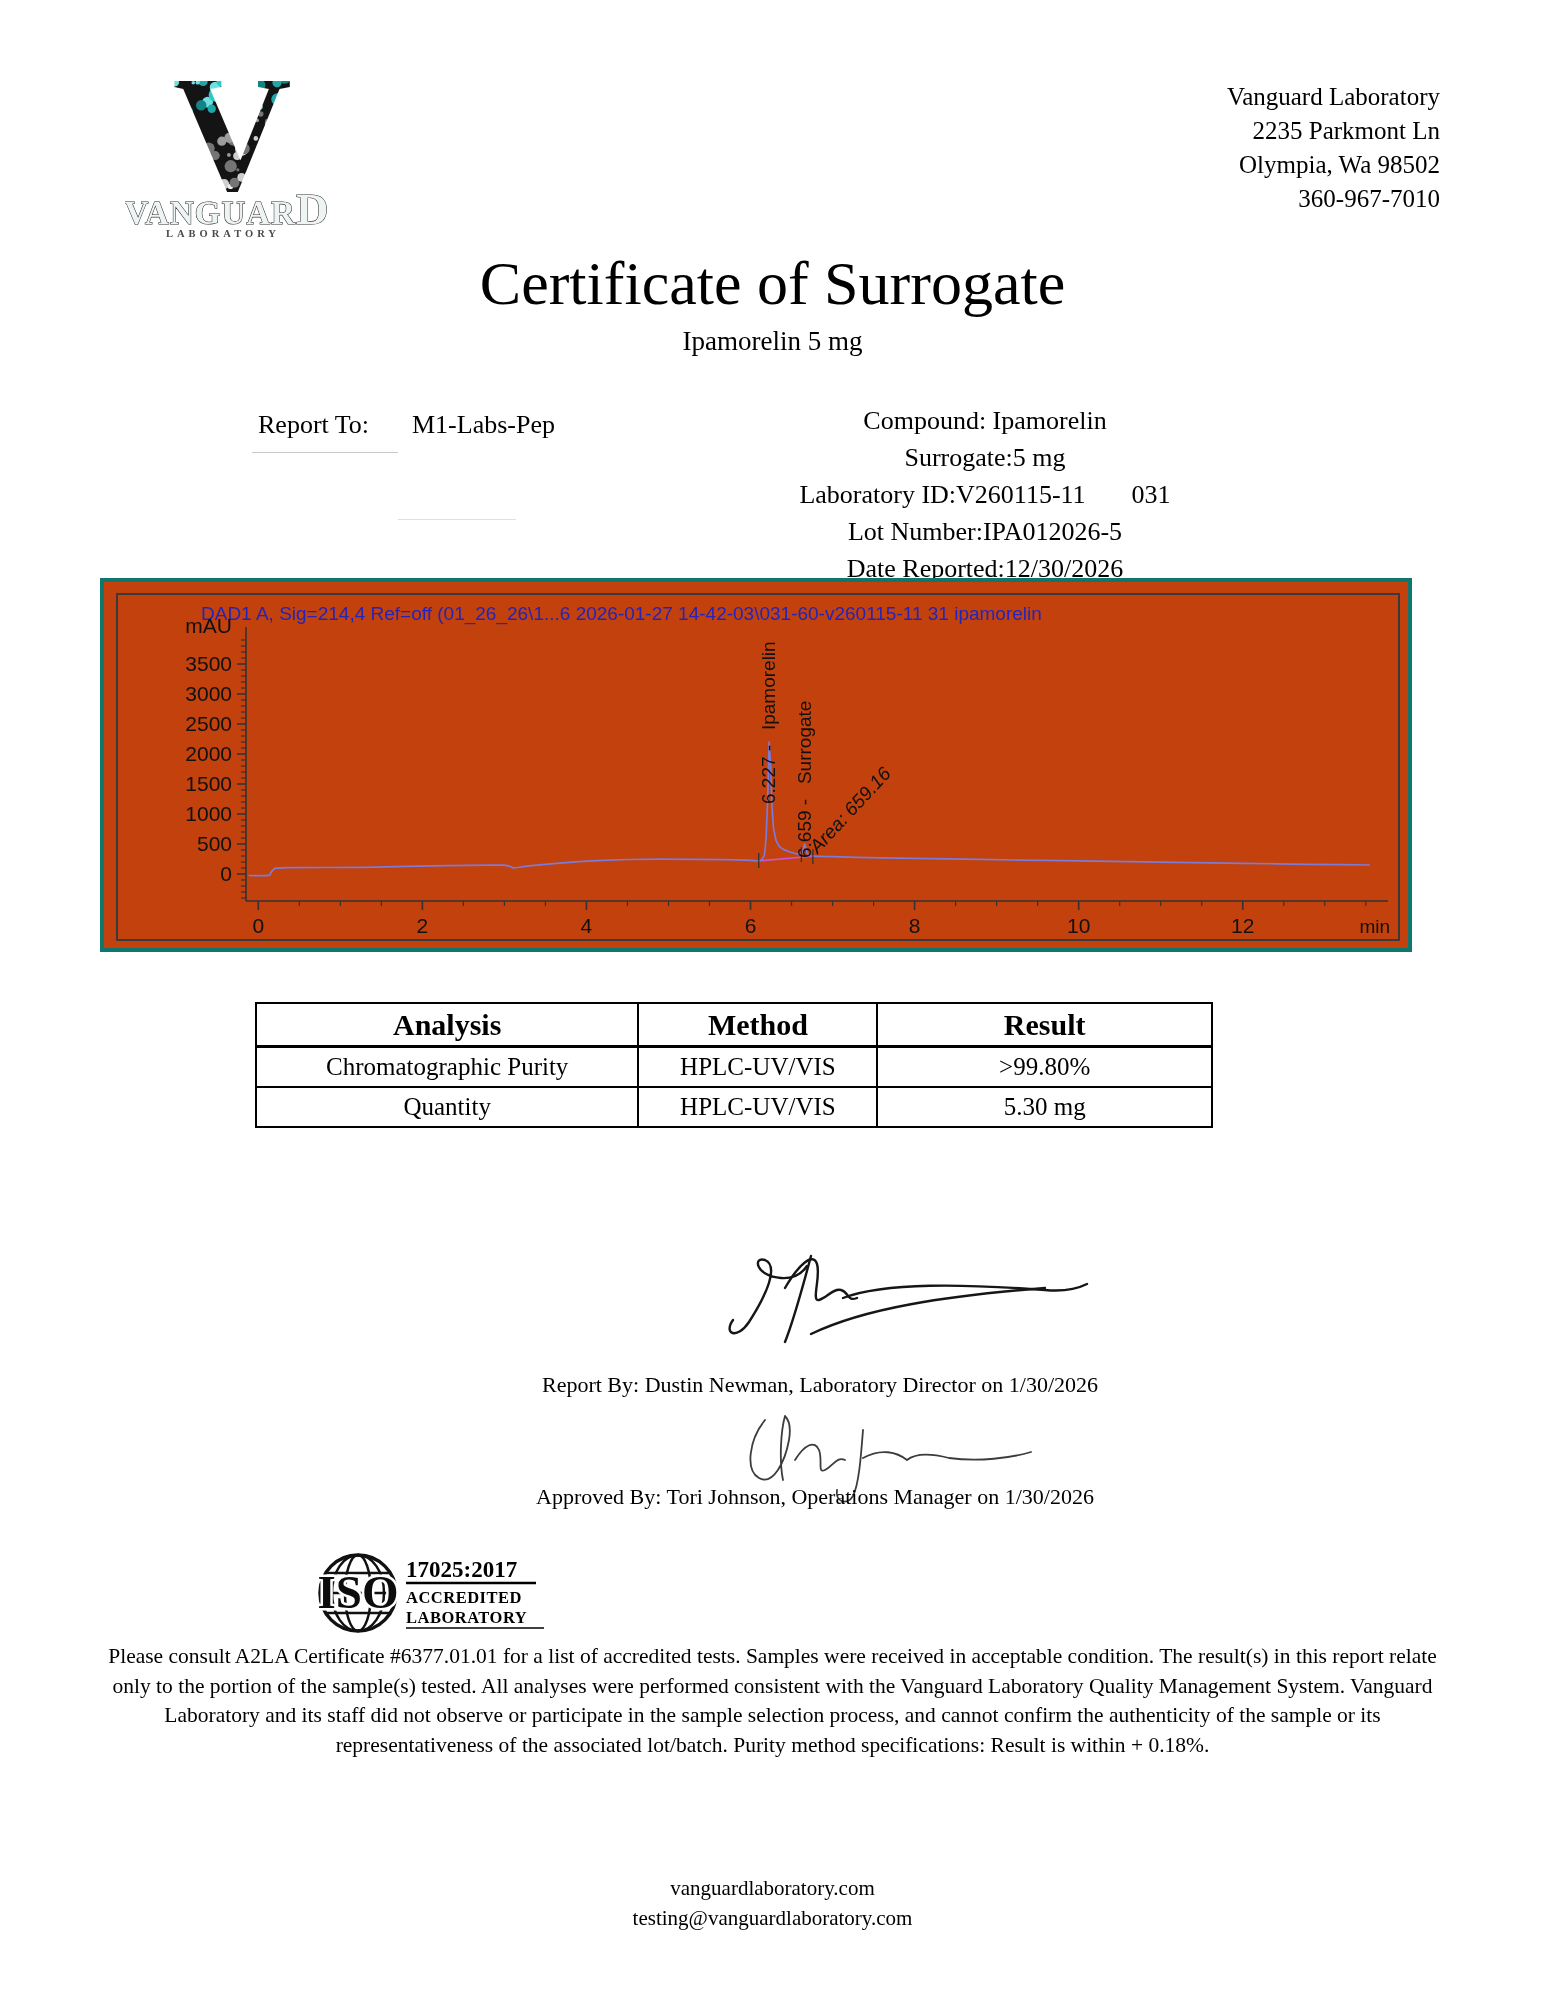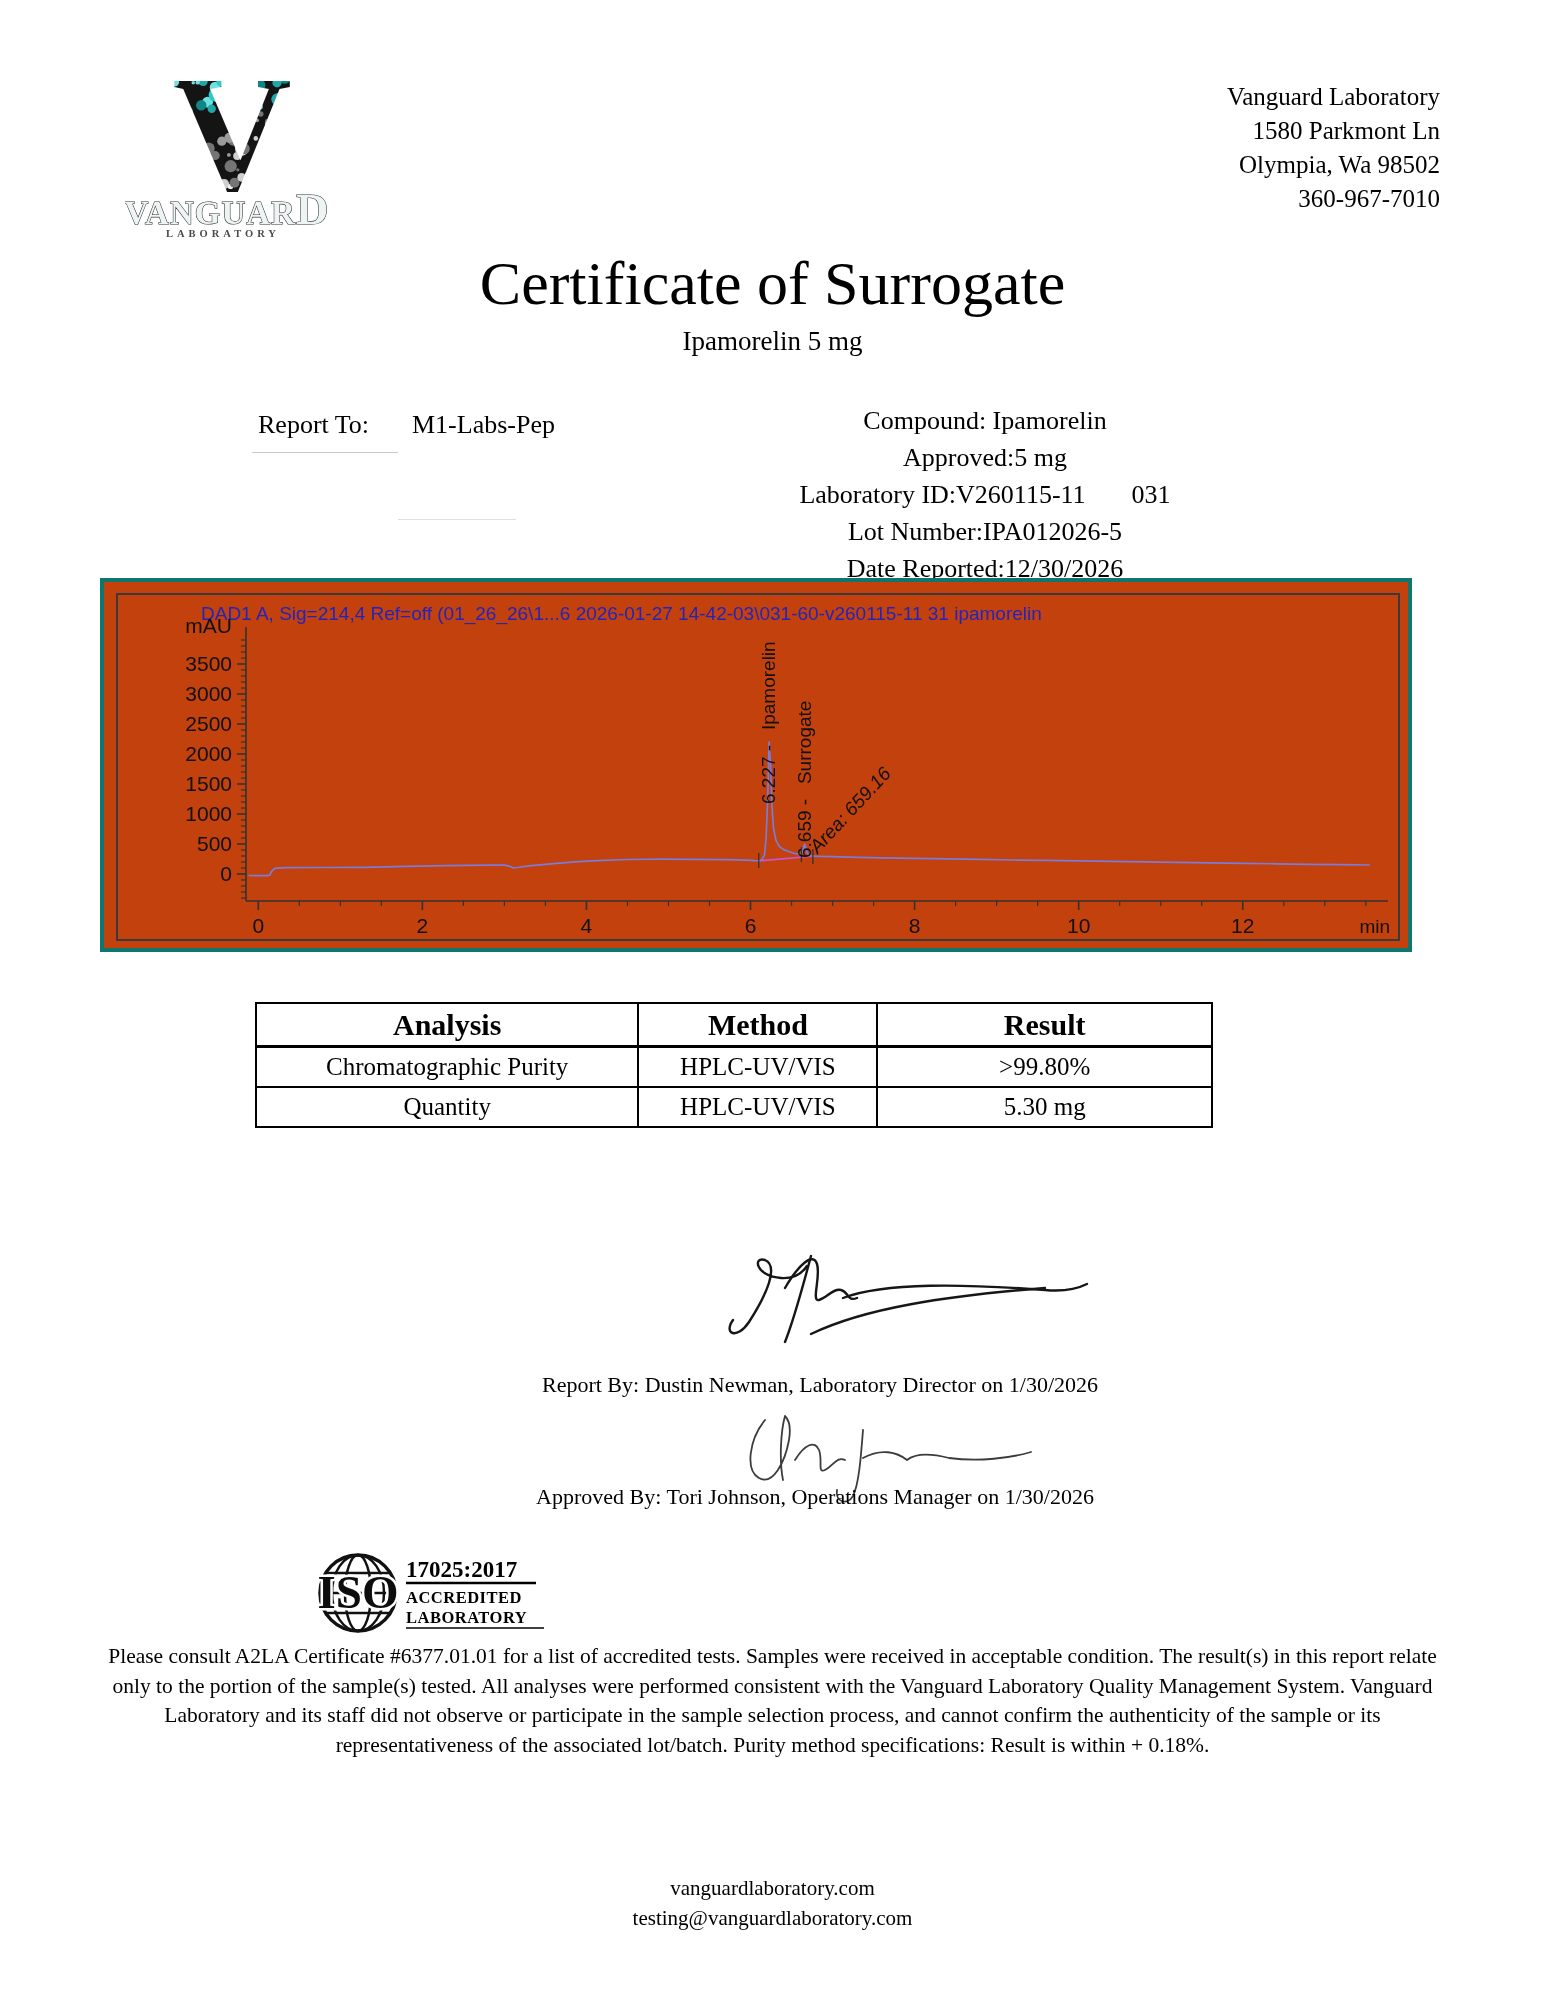--- a/index.html
+++ b/index.html
@@ -164,36 +164,36 @@
           <circle cx="46.9" cy="43.7" r="5.9" fill="#6fe0e0"></circle>
           <circle cx="45.9" cy="133.2" r="6.3" fill="#757575"></circle>
         </g>
     </g>
     <text x="102" y="172" text-anchor="middle" font-family="&quot;Liberation Serif&quot;,serif" font-weight="bold" font-size="33" letter-spacing="1" fill="#eef4f4" stroke="#2c2c2c" stroke-width="1.1" style="paint-order:stroke;"><tspan>VANGUAR</tspan><tspan font-size="45">D</tspan></text>
     <text x="98" y="185" text-anchor="middle" font-family="&quot;Liberation Serif&quot;,serif" font-weight="bold" font-size="10.5" letter-spacing="4" fill="#4a4a4a">LABORATORY</text>
   </svg>
 
   <div class="abs address">
     <div>Vanguard Laboratory</div>
-    <div>1580 Parkmont Ln</div>
+    <div>2235 Parkmont Ln</div>
     <div>Olympia, Wa 98502</div>
     <div>360-967-7010</div>
   </div>
 
   <div class="abs page-title">Certificate of Surrogate</div>
   <div class="abs page-subtitle">Ipamorelin 5 mg</div>
 
   <div class="abs report-to-label">Report To:</div>
   <div class="abs report-to-value">M1-Labs-Pep</div>
   <div class="abs rt-underline"></div>
   <div class="abs rt-underline2"></div>
 
   <div class="abs detail-col">
     <div>Compound: Ipamorelin</div>
-    <div>Approved:5 mg</div>
+    <div>Surrogate:5 mg</div>
     <div><span>Laboratory ID:V260115-11</span><span class="labid-gap"></span><span>031</span></div>
     <div>Lot Number:IPA012026-5</div>
     <div>Date Reported:12/30/2026</div>
   </div>
 
   <div class="abs chart-outer">
     <div class="chart-inner">
       <svg id="chrom" width="1280" height="344" viewBox="0 0 1280 344">
           <text x="83" y="25" fill="#2424bb" font-size="19px" font-family="&quot;Liberation Sans&quot;,sans-serif">DAD1 A, Sig=214,4 Ref=off (01_26_26\1...6 2026-01-27 14-42-03\031-60-v260115-11 31 ipamorelin</text>
           <line x1="128" y1="32" x2="128" y2="306" stroke="#333333" stroke-width="1.6"></line>

